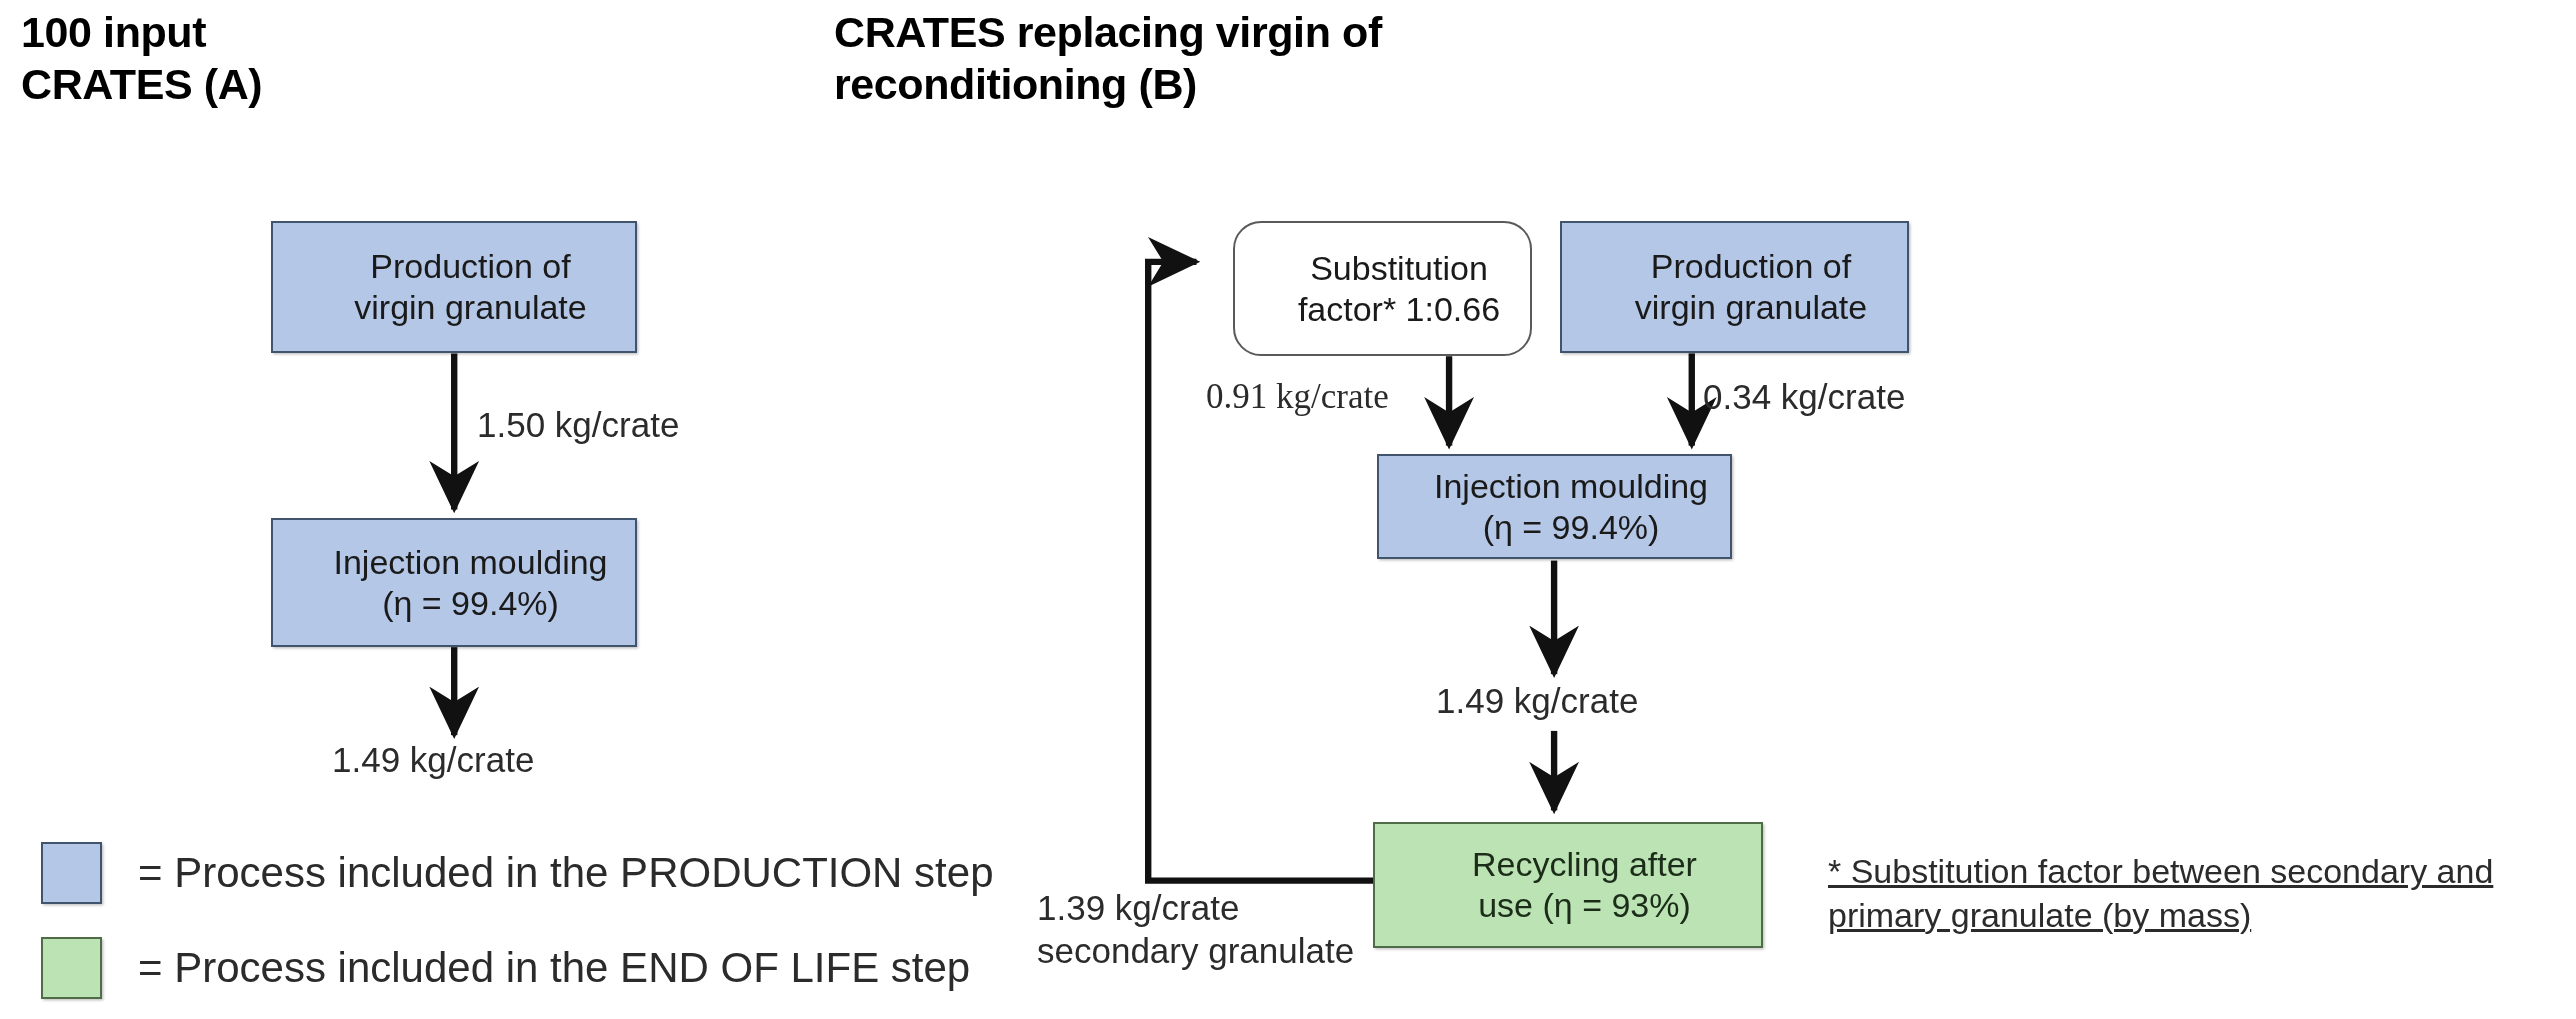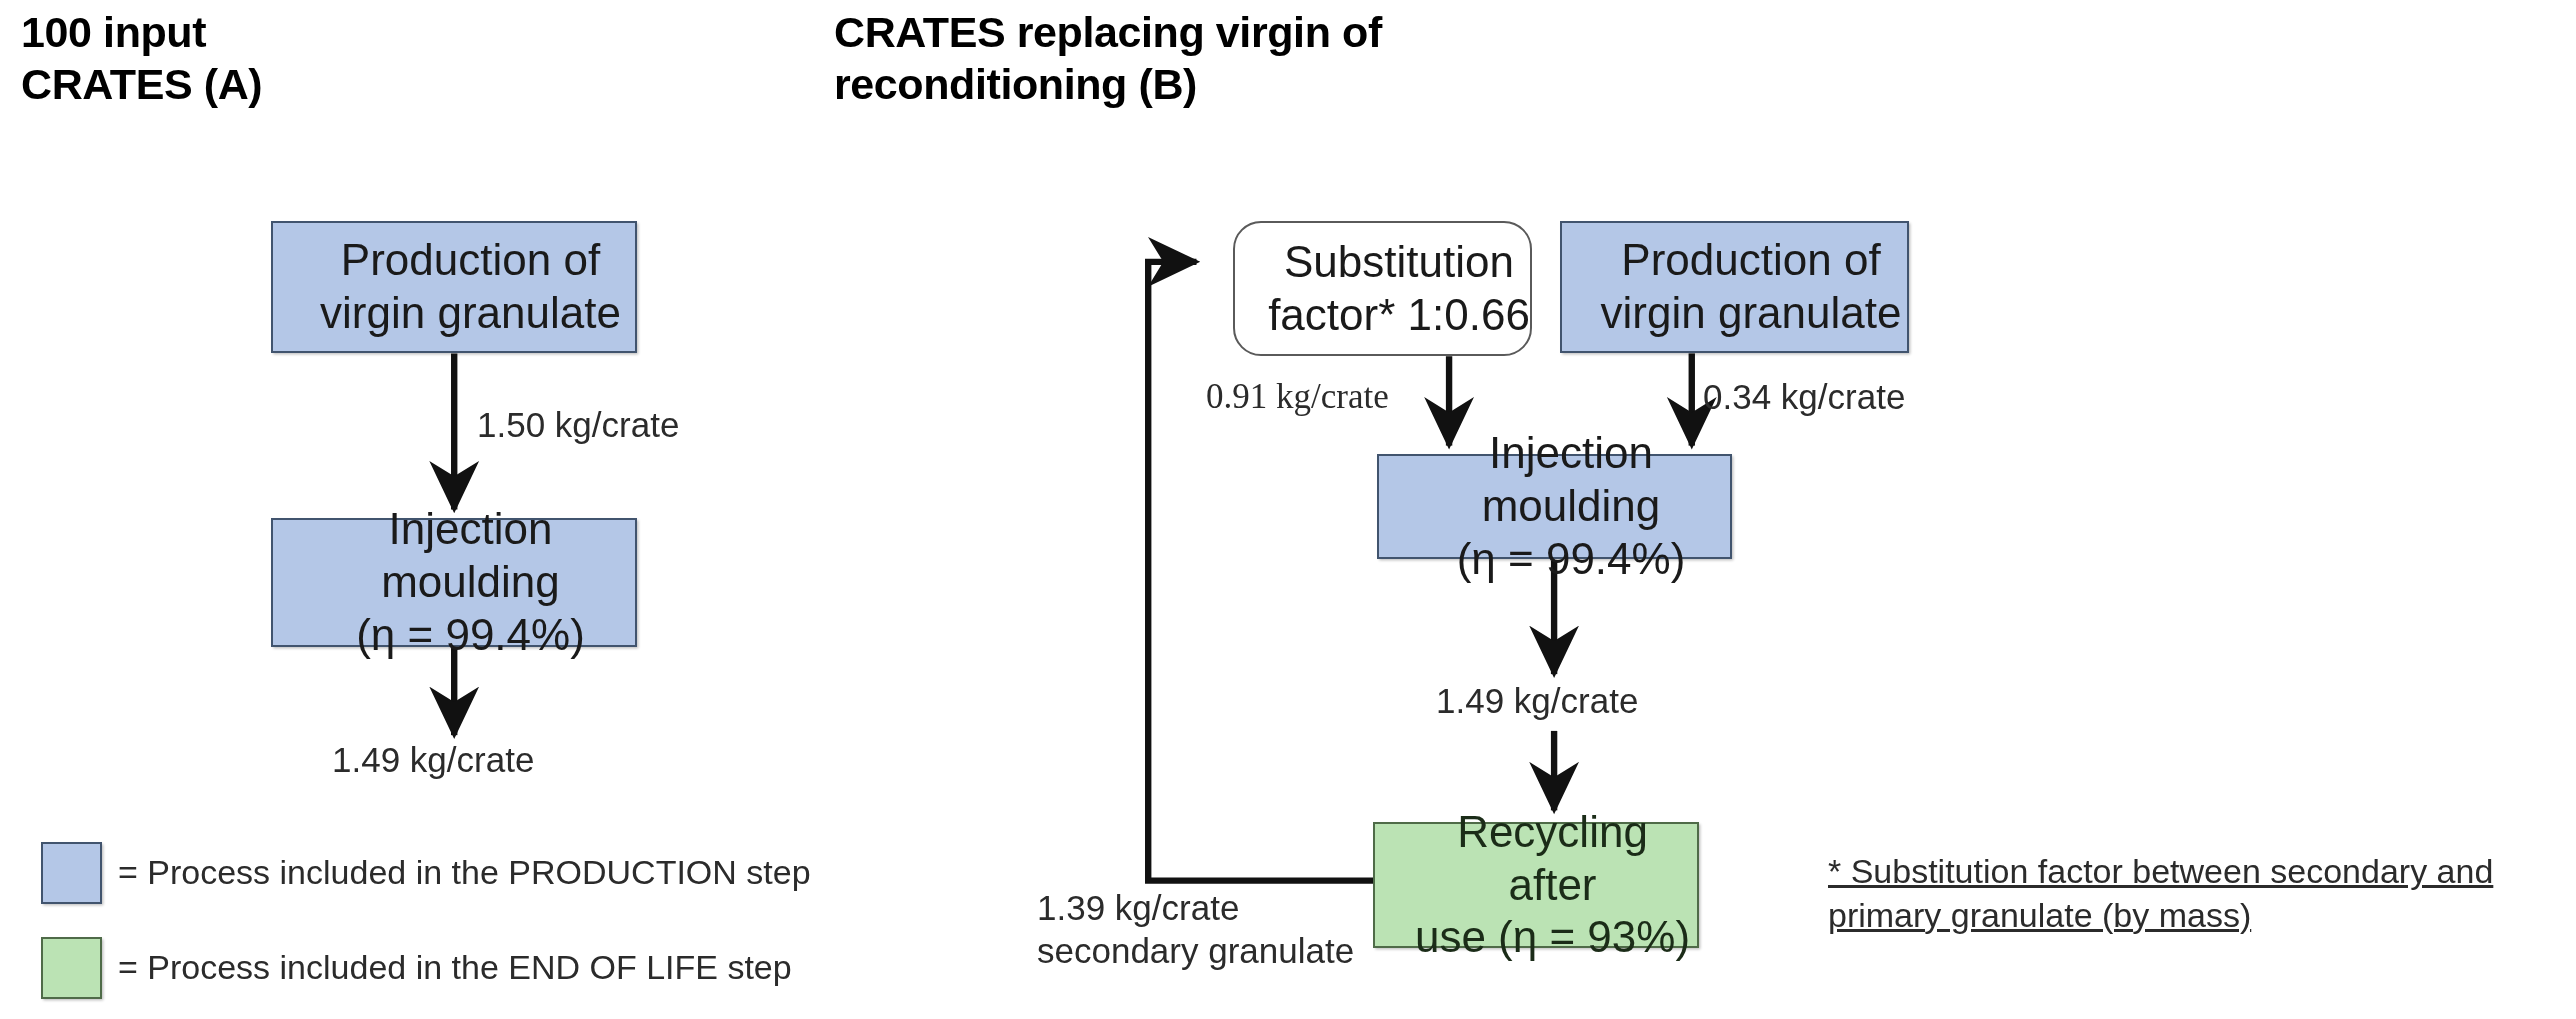--- a/index.html
+++ b/index.html
@@ -30,21 +30,21 @@
     white-space: pre-line;
   }
 
   
   .node {
     box-sizing: border-box;
     display: flex;
     align-items: center;
     justify-content: center;
     text-align: center;
-    font-size: 44px;
+    font-size: 34px;
     line-height: 1.20;
     color: #1a1a1a;
     white-space: pre-line;
     border: 2.8px solid #41546e;
     background: #b4c7e7;
     box-shadow: 2.1px 2.1px 2.8px rgba(0,0,0,0.28);
     padding-left: 33px;
   }
   .node.blue {
     background: #b4c7e7;
@@ -82,24 +82,24 @@
     border: 2.8px solid #41546e;
     background: #b4c7e7;
     box-shadow: 2.1px 2.1px 2.8px rgba(0,0,0,0.28);
     flex: none;
   }
   .legend-swatch.green {
     background: #bbe3b4;
     border-color: #4f6b48;
   }
   .legend-text {
-    font-size: 34px;
+    font-size: 42px;
     line-height: 1.15;
     color: #2b2b2b;
-    margin-left: 16px;
+    margin-left: 36px;
     white-space: nowrap;
   }
 
   
   .footnote {
     font-size: 34px;
     line-height: 1.28;
     color: #2b2b2b;
     white-space: pre-line;
     text-decoration: underline;
@@ -165,21 +165,21 @@
 
   <div class="abs flow-label" style="left:1206px; top:376px;font-family:Liberation Serif, serif;">0.91 kg/crate</div>
 
   <div class="abs flow-label" style="left:1703px; top:376px;">0.34 kg/crate</div>
 
   <div class="abs node blue" style="left:1377px; top:454px; width:355px; height:105px;">Injection moulding
 (η = 99.4%)</div>
 
   <div class="abs flow-label" style="left:1436px; top:680px;">1.49 kg/crate</div>
 
-  <div class="abs node green" style="left:1373px; top:822px; width:326px; height:126px;">Recycling after
+  <div class="abs node green" style="left:1373px; top:822px; width:390px; height:126px;">Recycling after
 use (η = 93%)</div>
 
   <div class="abs flow-label" style="left:1037px; top:887px;">1.39 kg/crate
 secondary granulate</div>
 
   <div class="abs legend-row" style="left:41px; top:842px;">
     <span class="legend-swatch"></span>
     <span class="legend-text">= Process included in the PRODUCTION step</span>
   </div>
 

